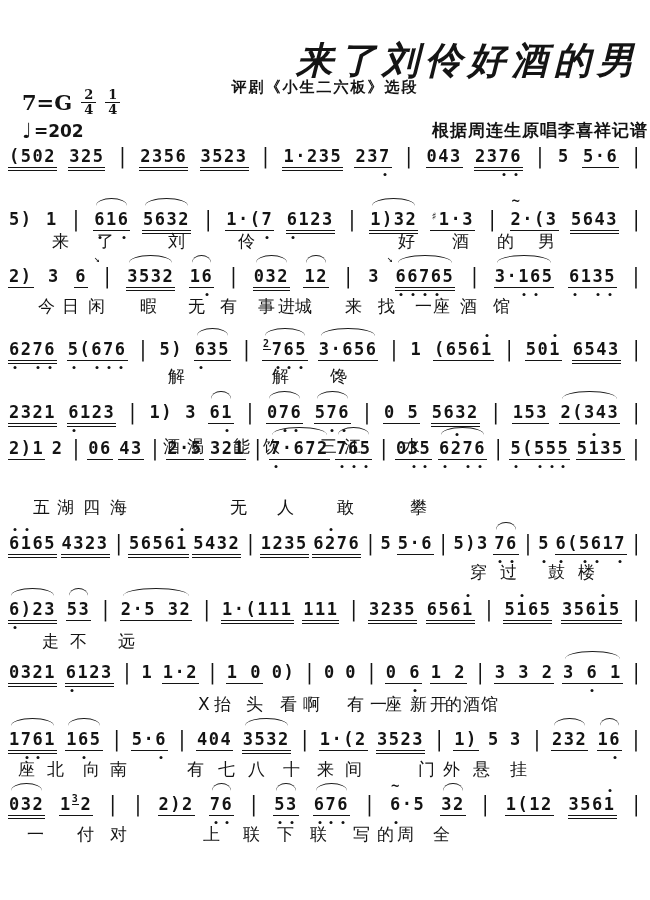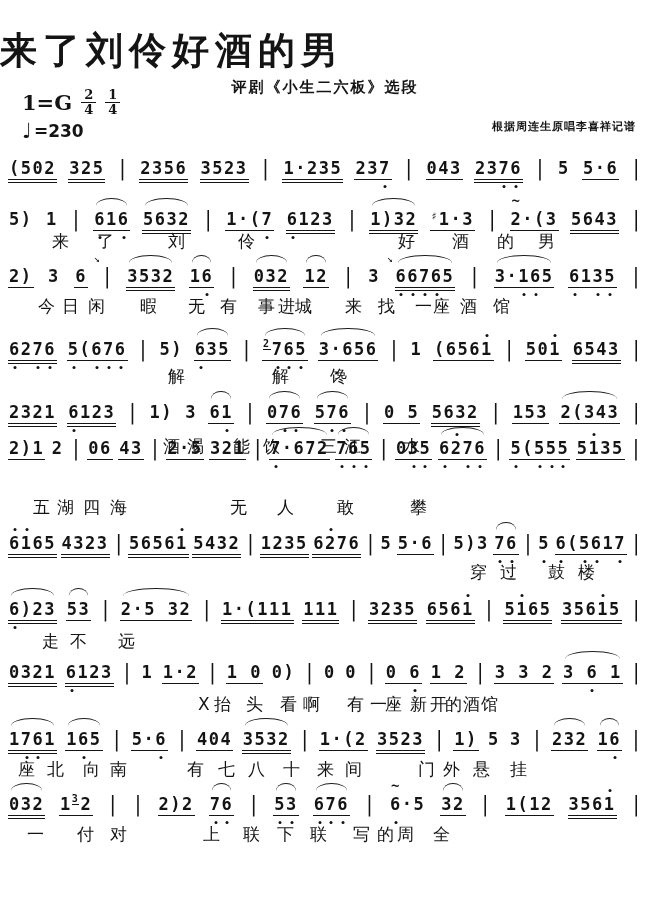--- a/index.html
+++ b/index.html
@@ -1,26 +1,26 @@
 <!DOCTYPE html>
 <html><head>
 <meta charset="utf-8">
 <style>
   html,body{margin:0;padding:0;background:#e8e8e8;}
   .page{position:relative;width:650px;height:900px;background:#ffffff;font-family:"DejaVu Sans",sans-serif;color:#141414;overflow:hidden;margin:0 auto;}
-  .title{position:absolute;top:26px;left:0;right:0;text-align:left;margin:0;font-family:"DejaVu Serif",serif;font-weight:700;font-size:37px;letter-spacing:6px;}
+  .title{position:absolute;top:26px;left:0;right:0;text-align:right;margin:10px;font-family:"DejaVu Serif",serif;font-weight:700;font-size:37px;letter-spacing:6px;font-style:italic;}
   .subtitle{position:absolute;top:78px;left:0;right:0;text-align:center;font-size:15px;letter-spacing:2px;font-weight:700;}
   .keyrow{position:absolute;top:88px;left:22px;display:flex;align-items:center;gap:9px;font-family:"DejaVu Serif",serif;font-size:21px;font-weight:700;}
   .bfrac{display:inline-flex;flex-direction:column;align-items:center;font-size:13px;line-height:1.1;font-weight:700;}
   .bfrac i{font-style:normal;padding:0 3px;}
   .bfrac i:first-child{border-bottom:1.4px solid #141414;}
   .temporow{position:absolute;top:119px;left:22px;font-size:17px;font-weight:700;display:flex;align-items:center;}
   .notechar{font-size:21px;margin-right:2px;font-weight:400;}
   .board{margin-left:16px;letter-spacing:4px;}
-  .credit{position:absolute;top:119px;right:14px;font-size:11px;font-weight:700;letter-spacing:1px;}
+  .credit{position:absolute;top:119px;right:2px;font-size:17px;font-weight:700;letter-spacing:1px;}
   .score{position:absolute;left:0;top:0;right:0;bottom:0;}
   .nline{position:absolute;left:8px;right:8px;display:flex;justify-content:space-between;align-items:baseline;font-family:"DejaVu Sans Mono",monospace;font-weight:700;font-size:17px;}
   .tok{position:relative;display:inline-block;white-space:pre;}
   .grp{display:inline-block;white-space:pre;letter-spacing:1.5px;padding:0 1px 1px;}
   .u1>.grp{border-bottom:1.5px solid #141414;}
   .u2>.grp{border-bottom:4.5px double #141414;}
   .ch{position:relative;display:inline-block;}
   .ch.sharp{font-size:11px;vertical-align:5px;}
   .hda::before{content:"";position:absolute;top:-5px;left:50%;transform:translateX(-50%);width:3px;height:3px;border-radius:50%;background:#141414;}
   .hdb::after{content:"";position:absolute;bottom:-10px;left:50%;transform:translateX(-50%);width:3px;height:3px;border-radius:50%;background:#141414;}
@@ -33,40 +33,40 @@
   .lyr{position:absolute;top:0;font-size:17px;line-height:1.2;}
 </style>
 </head>
 <body>
 
 <div class="page">
   <h1 class="title">来了刘伶好酒的男</h1>
   <div class="subtitle">评剧《小生二六板》选段</div>
 
   <div class="keyrow">
-    <span>1=G</span>
+    <span>7=G</span>
     <span class="bfrac">
         <i>2</i>
         <i>4</i>
       </span>
     <span class="bfrac">
         <i>1</i>
         <i>4</i>
       </span>
   </div>
 
   <div class="temporow">
     <span class="notechar">♩</span>
-    <span>=230</span>
+    <span>=202</span>
   </div>
 
   <div class="credit">根据周连生原唱李喜祥记谱</div>
 
   <div class="score">
-      <div class="nline" style="top: 156px;">
+      <div class="nline" style="top: 144px;">
         <span class="tok u2"><span class="grp"><span class="ch">(</span><span class="ch">5</span><span class="ch">0</span><span class="ch">2</span></span></span>
         <span class="tok u2"><span class="grp"><span class="ch">3</span><span class="ch">2</span><span class="ch">5</span></span></span>
         <span class="bar">|</span>
         <span class="tok u2"><span class="grp"><span class="ch">2</span><span class="ch">3</span><span class="ch">5</span><span class="ch">6</span></span></span>
         <span class="tok u2"><span class="grp"><span class="ch">3</span><span class="ch">5</span><span class="ch">2</span><span class="ch">3</span></span></span>
         <span class="bar">|</span>
         <span class="tok u2"><span class="grp"><span class="ch">1</span><span class="ch">·</span><span class="ch">2</span><span class="ch">3</span><span class="ch">5</span></span></span>
         <span class="tok u1"><span class="grp"><span class="ch">2</span><span class="ch">3</span><span class="ch hdb">7</span></span></span>
         <span class="bar">|</span>
         <span class="tok u1"><span class="grp"><span class="ch">0</span><span class="ch">4</span><span class="ch">3</span></span></span>

